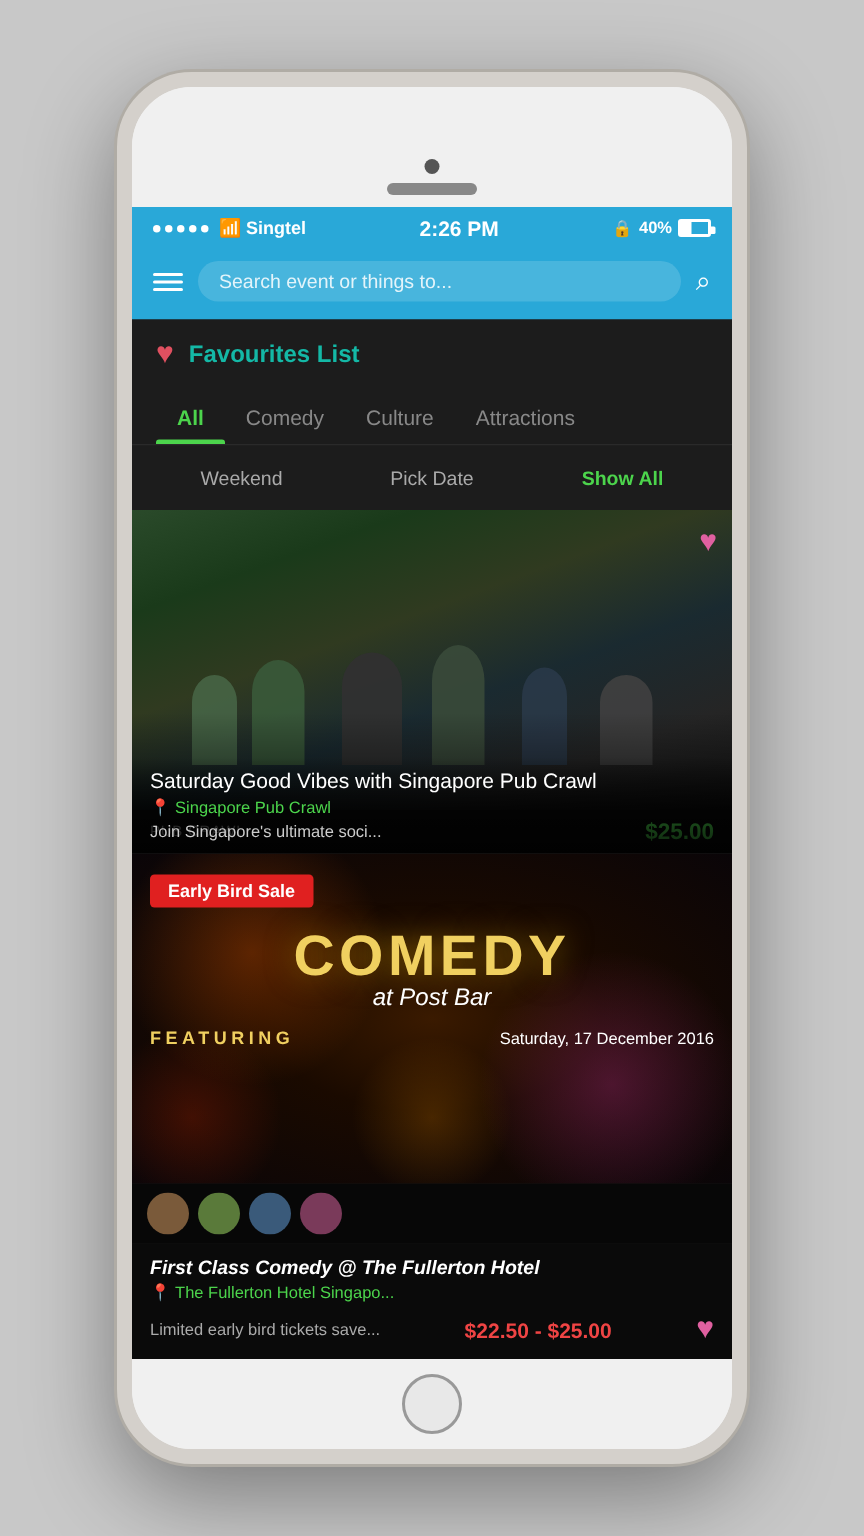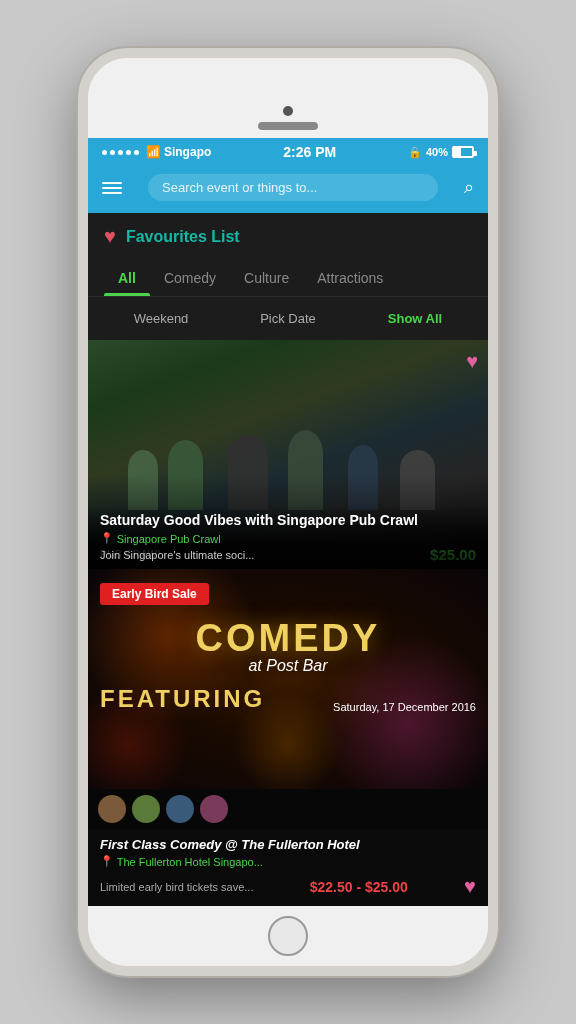--- a/index.html
+++ b/index.html
@@ -82,21 +82,21 @@
     }
     .battery-fill {
       width: 40%; height: 100%; background: white;
     }
     
     .search-bar {
       background: #29a8d8;
       padding: 8px 14px 12px;
       display: flex;
       align-items: center;
-      gap: 26px;
+      gap: 10px;
     }
     .hamburger-icon {
       display: flex; flex-direction: column; gap: 3px; cursor: pointer;
     }
     .hamburger-icon span {
       display: block; width: 20px; height: 2px; background: white; border-radius: 1px;
     }
     .search-input-box {
       flex: 1;
       background: rgba(255,255,255,0.15);
@@ -198,21 +198,21 @@
     }
     .card-overlay {
       position: absolute;
       bottom: 0; left: 0; right: 0;
       background: linear-gradient(transparent, rgba(0,0,0,0.85));
       padding: 12px 12px 8px;
     }
     .event-title {
       color: white;
       font-size: 14px;
-      font-weight: 700;
+      font-weight: 400;
       line-height: 1.3;
       margin-bottom: 3px;
       margin-top: 24px;
     }
     .event-location {
       color: #4cd44c;
       font-size: 11px;
       display: flex;
       align-items: center;
       gap: 3px;
@@ -310,21 +310,21 @@
       font-weight: 300;
     }
     .comedy-date {
       color: white;
       font-size: 11px;
       font-weight: 500;
       margin-top: 4px;
     }
     .comedy-featuring {
       color: #f0d060;
-      font-size: 24px;
+      font-size: 12px;
       font-weight: 800;
       letter-spacing: 3px;
       margin-top: 4px;
     }
     
     .people-row {
       display: flex;
       align-items: center;
       background: rgba(0,0,0,0.7);
       padding: 6px 10px;
@@ -403,21 +403,21 @@
   <div class="phone-screen">
 
     <div class="status-bar">
       <div class="status-left">
         <div class="status-dot"></div>
         <div class="status-dot"></div>
         <div class="status-dot"></div>
         <div class="status-dot"></div>
         <div class="status-dot"></div>
         <span class="status-wifi">📶</span>
-        <span>Singapo</span>
+        <span>Singtel</span>
       </div>
       <div class="status-center">2:26 PM</div>
       <div class="status-right">
         <span>🔒</span>
         <span>40%</span>
         <div class="battery-icon">
           <div class="battery-fill"></div>
         </div>
       </div>
     </div>

